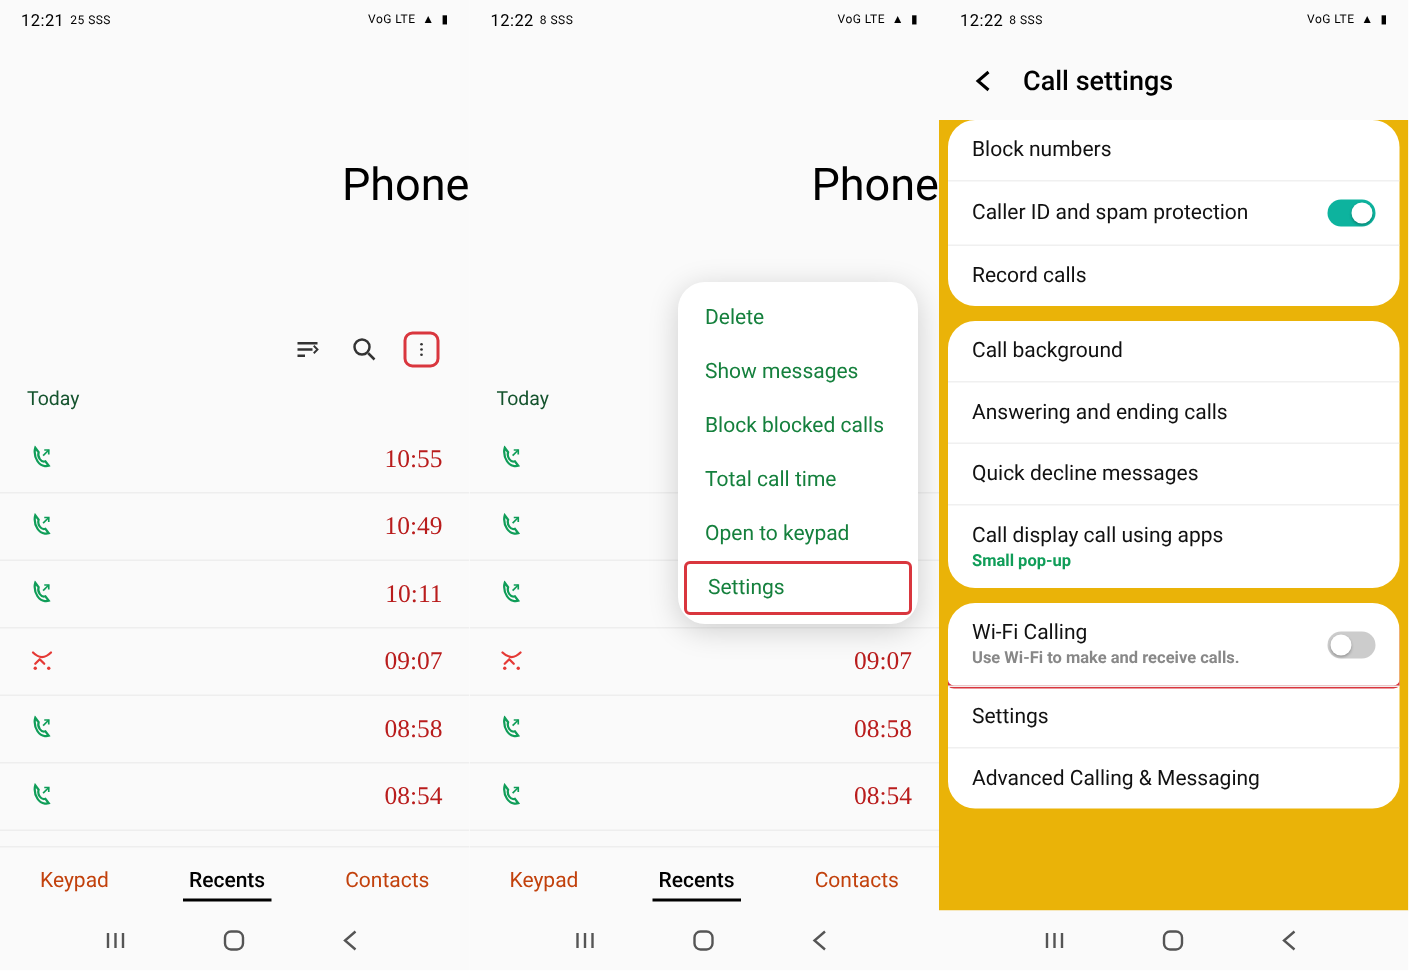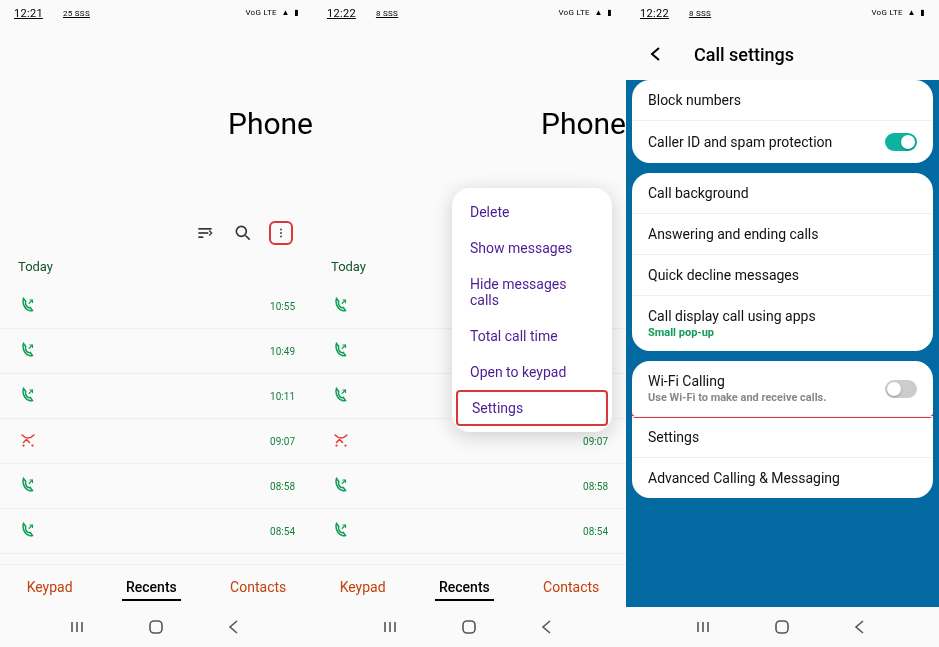--- a/index.html
+++ b/index.html
@@ -24,21 +24,21 @@
   .status-bar {
     height: 26px;
     display: flex;
     justify-content: space-between;
     align-items: center;
     padding: 0 14px;
     font-size: 11px;
     color: #000;
     letter-spacing: 0.3px;
   }
-  .status-left { display:flex; gap:20px; align-items:center;text-decoration:underline; }
+  .status-left { display:flex; gap:4px; align-items:center; }
   .status-right { display:flex; gap:2px; align-items:center; font-size:8px; line-height:8px; }
   .status-right span { white-space: pre; }
   .header-title {
     font-size: 30px;
     font-weight: 400;
     text-align: right;
     margin-top: 80px;
     margin-bottom: 80px;
     color: #000;
   }
@@ -78,22 +78,23 @@
   .call-icon {
     width: 20px;
     height: 20px;
     margin-right: 14px;
     display:flex;
     align-items:center;
     justify-content:center;
   }
   .call-time {
     margin-left: auto;
-    font-size: 10px;
-    color: #15803d;
+    font-size: 17px;
+    color: #b91c1c;
+    font-family: Liberation Serif, serif;
   }
   .bottom-tabs {
     display:flex;
     justify-content:space-around;
     padding: 10px 0 6px;
     border-top: 1px solid #eee;
     background:#fafafa;
   }
   .tab {
     font-size: 14px;
@@ -122,45 +123,45 @@
     right: 14px;
     width: 160px;
     background:#fff;
     border-radius: 18px;
     box-shadow: 0 4px 20px rgba(0,0,0,0.18);
     padding: 6px 0;
   }
   .popup-item {
     padding: 10px 18px;
     font-size: 14px;
-    color:#4c1d95;
+    color:#15803d;
     cursor:pointer;
   }
   .popup-item.highlight {
     border: 2px solid #d9363e;
     border-radius: 4px;
     margin: 0 4px;
     padding: 8px 14px;
   }
 
   
   .settings-header {
     display:flex;
     align-items:center;
-    gap: 26px;
+    gap: 14px;
     padding: 16px 18px 14px;
   }
   .settings-title {
     font-size: 18px;
     font-weight: 500;
   }
   .settings-body {
     flex:1;
     overflow:hidden;
-    background:#0369a1;
+    background:#eab308;
     padding: 0 6px;
   }
   .settings-group {
     background:#fff;
     border-radius: 18px;
     margin-bottom: 10px;
     overflow:hidden;
   }
   .settings-row {
     padding: 12px 16px;
@@ -435,21 +436,21 @@
       </div>
     <div class="nav-btn">
         <svg width="18" height="18" fill="none" stroke="#555" stroke-width="1.6">
           <polyline points="12 3 5 9 12 15"></polyline>
         </svg>
       </div>
   </div>
   <div class="popup" id="popup">
       <div class="popup-item">Delete</div>
       <div class="popup-item">Show messages</div>
-      <div class="popup-item">Hide messages calls</div>
+      <div class="popup-item">Block blocked calls</div>
       <div class="popup-item">Total call time</div>
       <div class="popup-item">Open to keypad</div>
       <div class="popup-item highlight">Settings</div>
     </div>
 </div>
 
 <div class="phone settings">
   <div class="status-bar">
     <div class="status-left">
       <span>12:22</span>
@@ -475,20 +476,25 @@
           </div>
         </div>
         <div class="settings-row">
           <div class="col">
             <span>Caller ID and spam protection</span>
           </div>
           <div class="toggle on">
             <div class="knob"></div>
           </div>
         </div>
+        <div class="settings-row">
+          <div class="col">
+            <span>Record calls</span>
+          </div>
+        </div>
       </div>
     <div class="settings-group" id="group2">
         <div class="settings-row">
           <div class="col">
             <span>Call background</span>
           </div>
         </div>
         <div class="settings-row">
           <div class="col">
             <span>Answering and ending calls</span>

